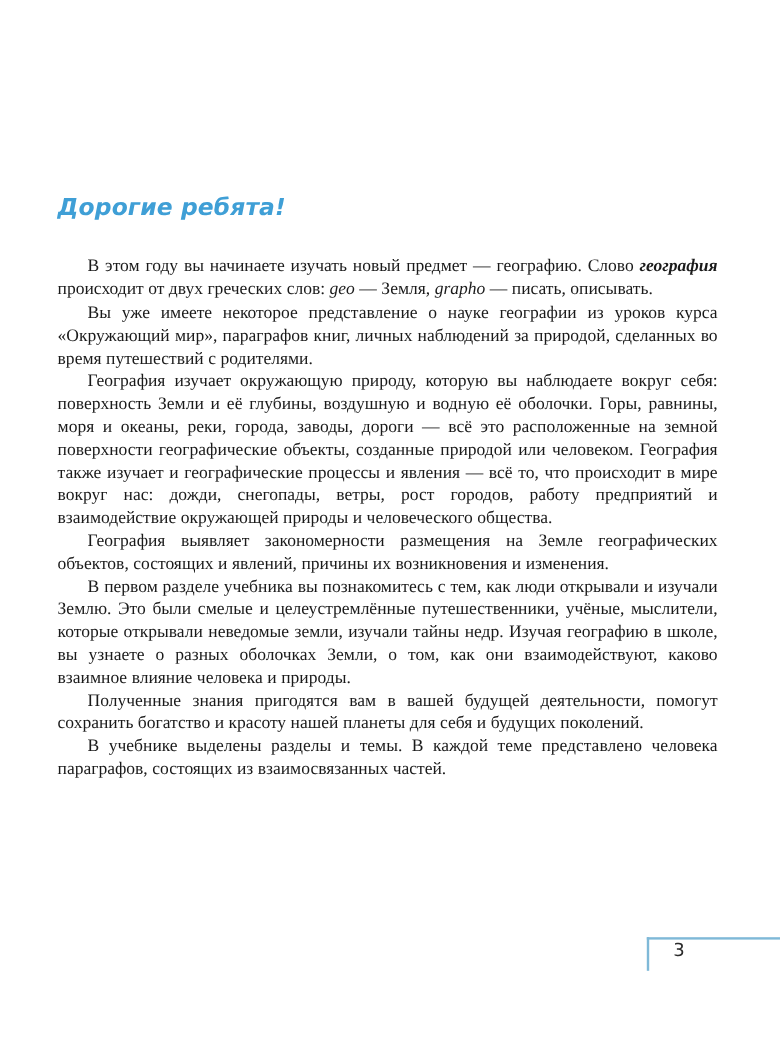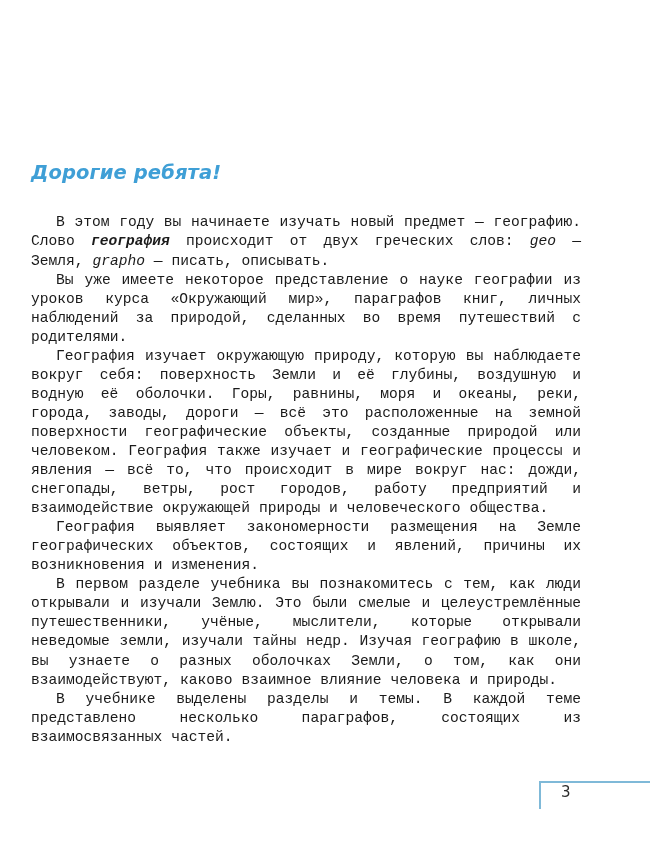--- a/index.html
+++ b/index.html
@@ -17,21 +17,21 @@
   }
 
   .page {
     position: absolute;
     inset: 0;
     background: #ffffff;
   }
 
   .content {
     position: absolute;
-    left: 31px;
+    left: 48px;
     top: 162px;
     width: 550px;
   }
 
   .heading {
     font-family: "DejaVu Sans", "Liberation Sans", sans-serif;
     font-weight: bold;
     font-style: italic;
     font-size: 19.5px;
     letter-spacing: 0.1px;
@@ -43,21 +43,20 @@
   .body-text p {
     margin: 0;
     font-size: 14.6px;
     line-height: 19.05px;
     text-align: justify;
     text-justify: inter-word;
     text-indent: 25px;
     hyphens: auto;
     -webkit-hyphens: auto;
     word-spacing: 0.1px;
-    font-family: Liberation Mono, monospace;
   }
 
   .body-text p:last-child {
     text-align: justify;
   }
 
   .term-bold-italic {
     font-weight: bold;
     font-style: italic;
   }
@@ -108,21 +107,22 @@
   <div class="content">
 
     <h1 class="heading" style="color: rgb(63, 159, 214);">Дорогие ребята!</h1>
 
     <div class="body-text">
         <p>В этом году вы начинаете изучать новый предмет — географию. Слово <span class="term-bold-italic">география</span> происходит от двух греческих слов: <span class="term-italic">geo</span> — Земля, <span class="term-italic">grapho</span> — писать, описывать.</p>
         <p>Вы уже имеете некоторое представление о науке географии из уроков курса «Окружающий мир», параграфов книг, личных наблюдений за природой, сделанных во время путешествий с родителями.</p>
         <p>География изучает окружающую природу, которую вы наблюдаете вокруг себя: поверхность Земли и её глубины, воздушную и водную её оболочки. Горы, равнины, моря и океаны, реки, города, заводы, дороги — всё это расположенные на земной поверхности географические объекты, созданные природой или человеком. География также изучает и географические процессы и явления — всё то, что происходит в мире вокруг нас: дожди, снегопады, ветры, рост городов, работу предприятий и взаимодействие окружающей природы и человеческого общества.</p>
         <p>География выявляет закономерности размещения на Земле географических объектов, состоящих и явлений, причины их возникновения и изменения.</p>
         <p>В первом разделе учебника вы познакомитесь с тем, как люди открывали и изучали Землю. Это были смелые и целеустремлённые путешественники, учёные, мыслители, которые открывали неведомые земли, изучали тайны недр. Изучая географию в школе, вы узнаете о разных оболочках Земли, о том, как они взаимодействуют, каково взаимное влияние человека и природы.</p>
-        <p>В учебнике выделены разделы и темы. В каждой теме представлено несколько параграфов, состоящих из взаимосвязанных частей.</p>
+        <p>Полученные знания пригодятся вам в вашей будущей деятельности, помогут сохранить богатство и красоту нашей планеты для себя и будущих поколений.</p>
+        <p>В учебнике выделены разделы и темы. В каждой теме представлено человека параграфов, состоящих из взаимосвязанных частей.</p>
       </div>
 
   </div>
 
   <div class="folio">
     <div class="folio-rule-top" style="background: rgb(127, 185, 216);"></div>
     <div class="folio-rule-left" style="background: rgb(127, 185, 216);"></div>
     <div class="folio-number">3</div>
   </div>
 

